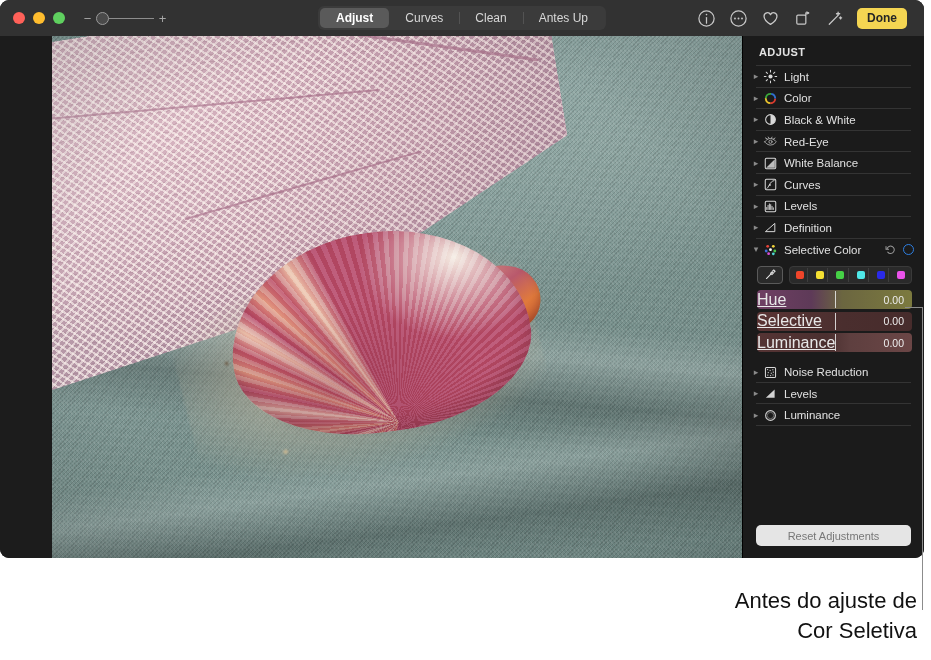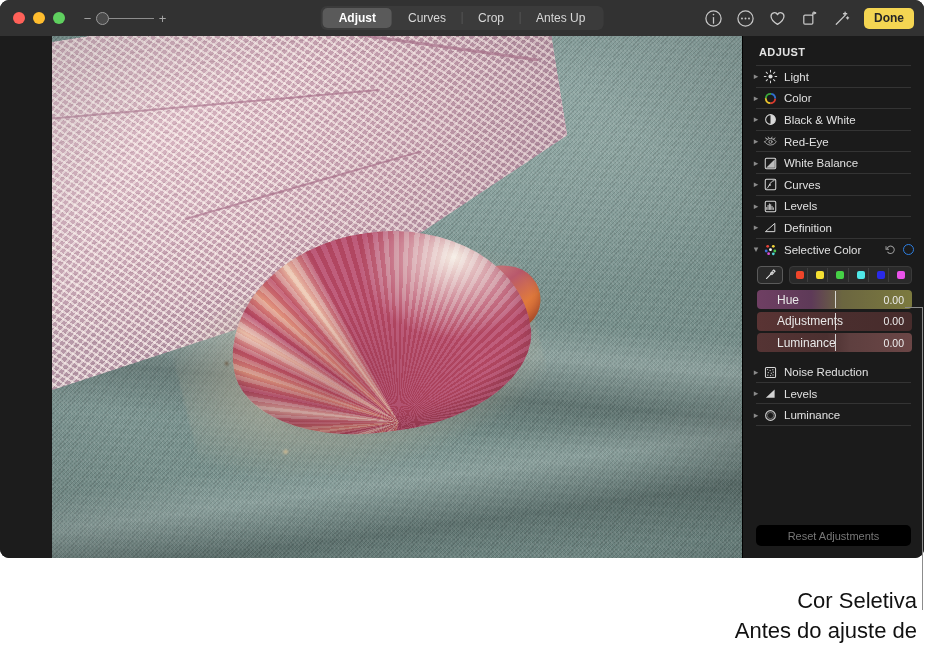--- a/index.html
+++ b/index.html
@@ -48,21 +48,21 @@
     font-size: 12px; color: #d8d8d8; border-radius: 5px; position: relative;
     white-space: nowrap;
   }
   .seg.active { background: #5a5a5a; color: #ffffff; font-weight: bold; }
   .seg + .seg::before {
     content: ""; position: absolute; left: 0; top: 4px; bottom: 4px; width: 1px; background: #545454;
   }
   .seg.active + .seg::before, .seg.active::before { background: transparent; }
 
   .tb-right {
-    position: absolute; right: 10px; display: flex; align-items: center; gap: 13px;
+    position: absolute; right: 17px; display: flex; align-items: center; gap: 13px;
   }
   .tbicon { width: 19px; height: 19px; color: #c8c8c8; display: block; }
   .done-btn {
     background: #f4d552; color: #262626; font-size: 12px; font-weight: bold;
     border-radius: 5px; padding: 3px 10px; line-height: 15px;
   }
 
   
   .photo-area {
     position: absolute; left: 0; top: 36px; width: 742px; height: 522px;
@@ -228,26 +228,26 @@
   .sw + .sw::before {
     content: ""; position: absolute; left: -9px; top: -3px; height: 14px; width: 1px; background: #3e3e3e;
   }
 
   .slider {
     position: relative; height: 19px; margin: 2.5px 12px 0 14px;
     border-radius: 4px; overflow: hidden; display: flex; align-items: center;
   }
   .slider .fill { position: absolute; inset: 0; }
   .slider .knob { position: absolute; top: 1px; bottom: 1px; width: 1.5px; background: rgba(235,235,235,.85); }
-  .slider .nm { position: relative; color: #e8e8e8; font-size: 12px; margin-left: 20px; }
+  .slider .nm { position: relative; color: #e8e8e8; font-size: 16px; margin-left: 0; text-decoration: underline; }
   .slider .vl { position: relative; color: #ededed; font-size: 10.5px; margin-left: auto; margin-right: 8px; }
 
   .reset-btn {
     position: absolute; left: 13px; right: 13px; bottom: 12px; height: 21px;
-    background: #000000; border-radius: 5px; display: flex; align-items: center; justify-content: center;
+    background: #e5e5e5; border-radius: 5px; display: flex; align-items: center; justify-content: center;
     color: #777777; font-size: 11px;
   }
 
   
   .callout { position: absolute; pointer-events: none; }
   .co-h { position: absolute; background: #8c8c8c; height: 1px; }
   .co-v { position: absolute; background: #8c8c8c; width: 1px; }
 
   
   .caption {
@@ -275,21 +275,21 @@
         <div class="zmtrack">
           <div class="bar"></div>
           <div class="zmknob"></div>
         </div>
         <div class="zmsign">+</div>
       </div>
 
       <div class="segmented">
         <div class="seg active">Adjust</div>
         <div class="seg">Curves</div>
-        <div class="seg">Crop</div>
+        <div class="seg">Clean</div>
         <div class="seg">Antes Up</div>
       </div>
 
       <div class="tb-right">
         <span>
           <svg class="tbicon" viewBox="0 0 20 20" fill="none" stroke="currentColor" stroke-width="1.3">
             <circle cx="10" cy="10" r="8"></circle>
               <circle cx="10" cy="5.9" r=".85" fill="currentColor" stroke="none"></circle>
             <path d="M10 9v6" stroke-linecap="round"></path>
           </svg>
@@ -504,21 +504,21 @@
 
       <div class="slider">
         <div class="fill" style="background:linear-gradient(90deg,#6f3f63 0%,#5e3a58 35%,#6b6640 55%,#7c7a3f 100%)"></div>
         <div class="knob" style="left:50%"></div>
         <span class="nm">Hue</span>
         <span class="vl">0.00</span>
       </div>
       <div class="slider">
         <div class="fill" style="background:linear-gradient(90deg,#5a3434 0%,#4e3030 45%,#4a2e2e 55%,#472c2c 100%)"></div>
         <div class="knob" style="left:50%"></div>
-        <span class="nm">Adjustments</span>
+        <span class="nm">Selective</span>
         <span class="vl">0.00</span>
       </div>
       <div class="slider">
         <div class="fill" style="background:linear-gradient(90deg,#553434 0%,#4b3030 45%,#5e3f3f 60%,#6b4646 100%)"></div>
         <div class="knob" style="left:50%"></div>
         <span class="nm">Luminance</span>
         <span class="vl">0.00</span>
       </div>
 
       <div style="height:9px"></div>
@@ -571,17 +571,17 @@
       <div class="reset-btn">Reset Adjustments</div>
     </div>
   </div>
 
   <div class="callout">
     <div class="co-h" style="left:905px; top:307px; width:18px;"></div>
     <div class="co-v" style="left:922px; top:307px; height:303px;"></div>
   </div>
 
   <div class="caption">
+    <div>Antes do ajuste de</div>
     <div>Cor Seletiva</div>
-    <div>Antes do ajuste de</div>
   </div>
 
 </div>
 
 </body></html>

